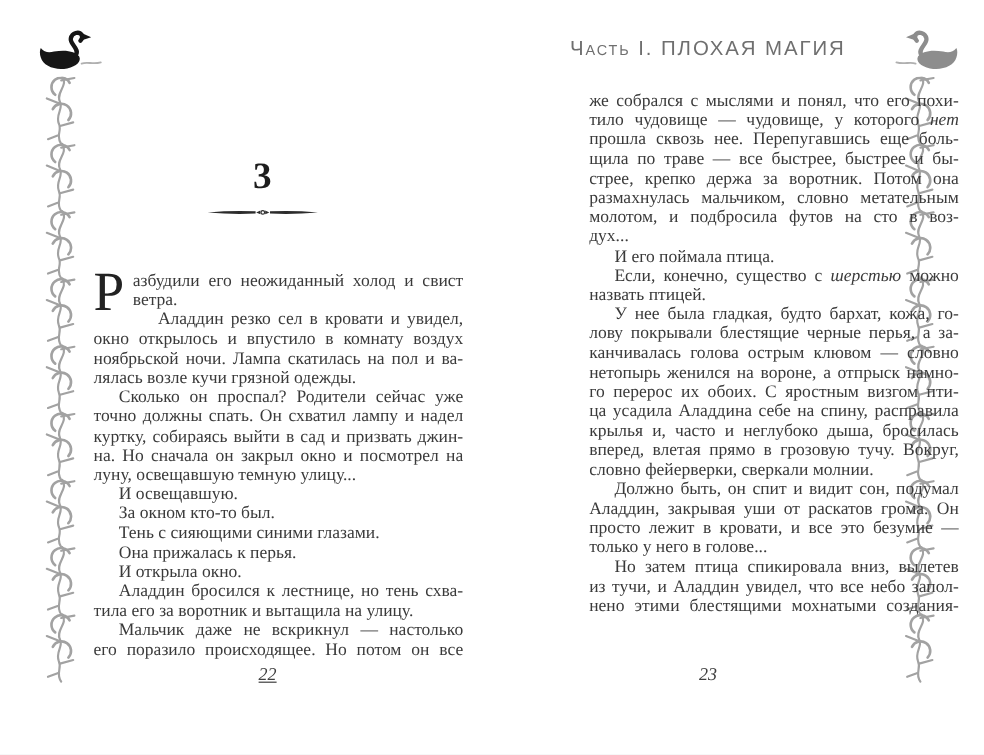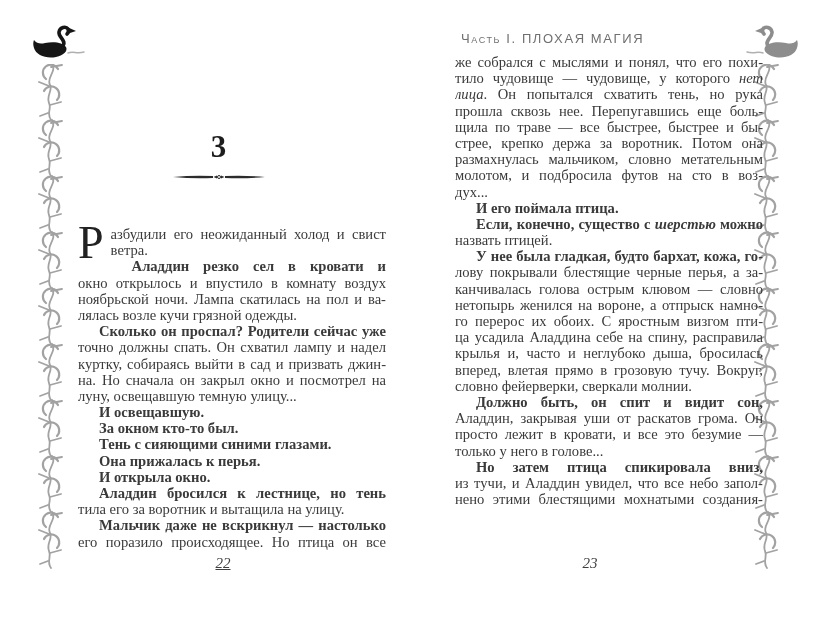--- a/index.html
+++ b/index.html
@@ -16,34 +16,34 @@
   .vine-left{left:37px;}
   .vine-right{left:753px;}
   
   .page{position:absolute;top:0;width:308px;height:629px;}
   .page-left{left:78px;}
   .page-right{left:455px;}
   .chapter-head{position:absolute;top:130px;left:0;width:282px;text-align:center;}
   .chapter-number{font-size:31px;font-weight:bold;letter-spacing:1px;color:#1d1d1d;line-height:34px;}
   .chapter-divider{display:block;margin:8px auto 0 auto;}
   .running-head{
-    position:absolute;top:31px;left:6px;
+    position:absolute;top:31px;left:20px;
     font-family:"Liberation Sans","DejaVu Sans",sans-serif;
     font-variant:small-caps;letter-spacing:1.6px;
-    font-size:13px;color:#6f6f6f;white-space:nowrap;
+    font-size:17px;color:#6f6f6f;white-space:nowrap;
   }
   .text{position:absolute;left:0;width:308px;font-size:14.6px;}
   .text-left{top:226px;}
-  .text-right{top:54px;}
+  .text-right{top:76px;margin-left:36px;}
   .line{
     height:16.2px;line-height:16.2px;overflow:hidden;
     text-align:justify;text-align-last:justify;
   }
   .line.end{text-align-last:left;}
-  .line.indent{text-indent:21px;font-weight:bold;}
+  .line.indent{text-indent:21px;}
   .it{font-style:italic;}
   .dropcap{
     float:left;font-size:46px;line-height:34px;height:33px;
     margin:0 7px 0 0;color:#222;
   }
   .pagenum{
     position:absolute;top:555px;width:308px;text-align:center;
     font-style:italic;font-size:15px;color:#3f3f3f;
   }
   .pagenum-left{transform:translateX(-9px);text-decoration:underline;}
@@ -128,31 +128,30 @@
         <div class="line"><span>на. Но сначала он закрыл окно и посмотрел на</span></div>
         <div class="line end"><span>луну, освещавшую темную улицу...</span></div>
         <div class="line indent end"><span>И освещавшую.</span></div>
         <div class="line indent end"><span>За окном кто-то был.</span></div>
         <div class="line indent end"><span>Тень с сияющими синими глазами.</span></div>
         <div class="line indent end"><span>Она прижалась к перья.</span></div>
         <div class="line indent end"><span>И открыла окно.</span></div>
         <div class="line indent"><span>Аладдин бросился к лестнице, но тень схва-</span></div>
         <div class="line end"><span>тила его за воротник и вытащила на улицу.</span></div>
         <div class="line indent"><span>Мальчик даже не вскрикнул — настолько</span></div>
-        <div class="line"><span>его поразило происходящее. Но птица он все</span></div>
+        <div class="line"><span>его поразило происходящее. Но потом он все</span></div>
       </div>
     <div class="pagenum pagenum-left">22</div>
   </div>
 
   <div class="page page-right">
     <div class="running-head">Часть I. ПЛОХАЯ МАГИЯ</div>
     <div class="text text-right">
         <div class="line"><span>же собрался с мыслями и понял, что его похи-</span></div>
         <div class="line"><span>тило чудовище — чудовище, у которого </span><span class="it">нет</span></div>
-        <div class="line"><span class="it">лица</span><span>. Он попытался схватить тень, но рука</span></div>
         <div class="line"><span>прошла сквозь нее. Перепугавшись еще боль-</span></div>
         <div class="line"><span>щила по траве — все быстрее, быстрее и бы-</span></div>
         <div class="line"><span>стрее, крепко держа за воротник. Потом она</span></div>
         <div class="line"><span>размахнулась мальчиком, словно метательным</span></div>
         <div class="line"><span>молотом, и подбросила футов на сто в воз-</span></div>
         <div class="line end"><span>дух...</span></div>
         <div class="line indent end"><span>И его поймала птица.</span></div>
         <div class="line indent"><span>Если, конечно, существо с </span><span class="it">шерстью</span><span> можно</span></div>
         <div class="line end"><span>назвать птицей.</span></div>
         <div class="line indent"><span>У нее была гладкая, будто бархат, кожа, го-</span></div>

